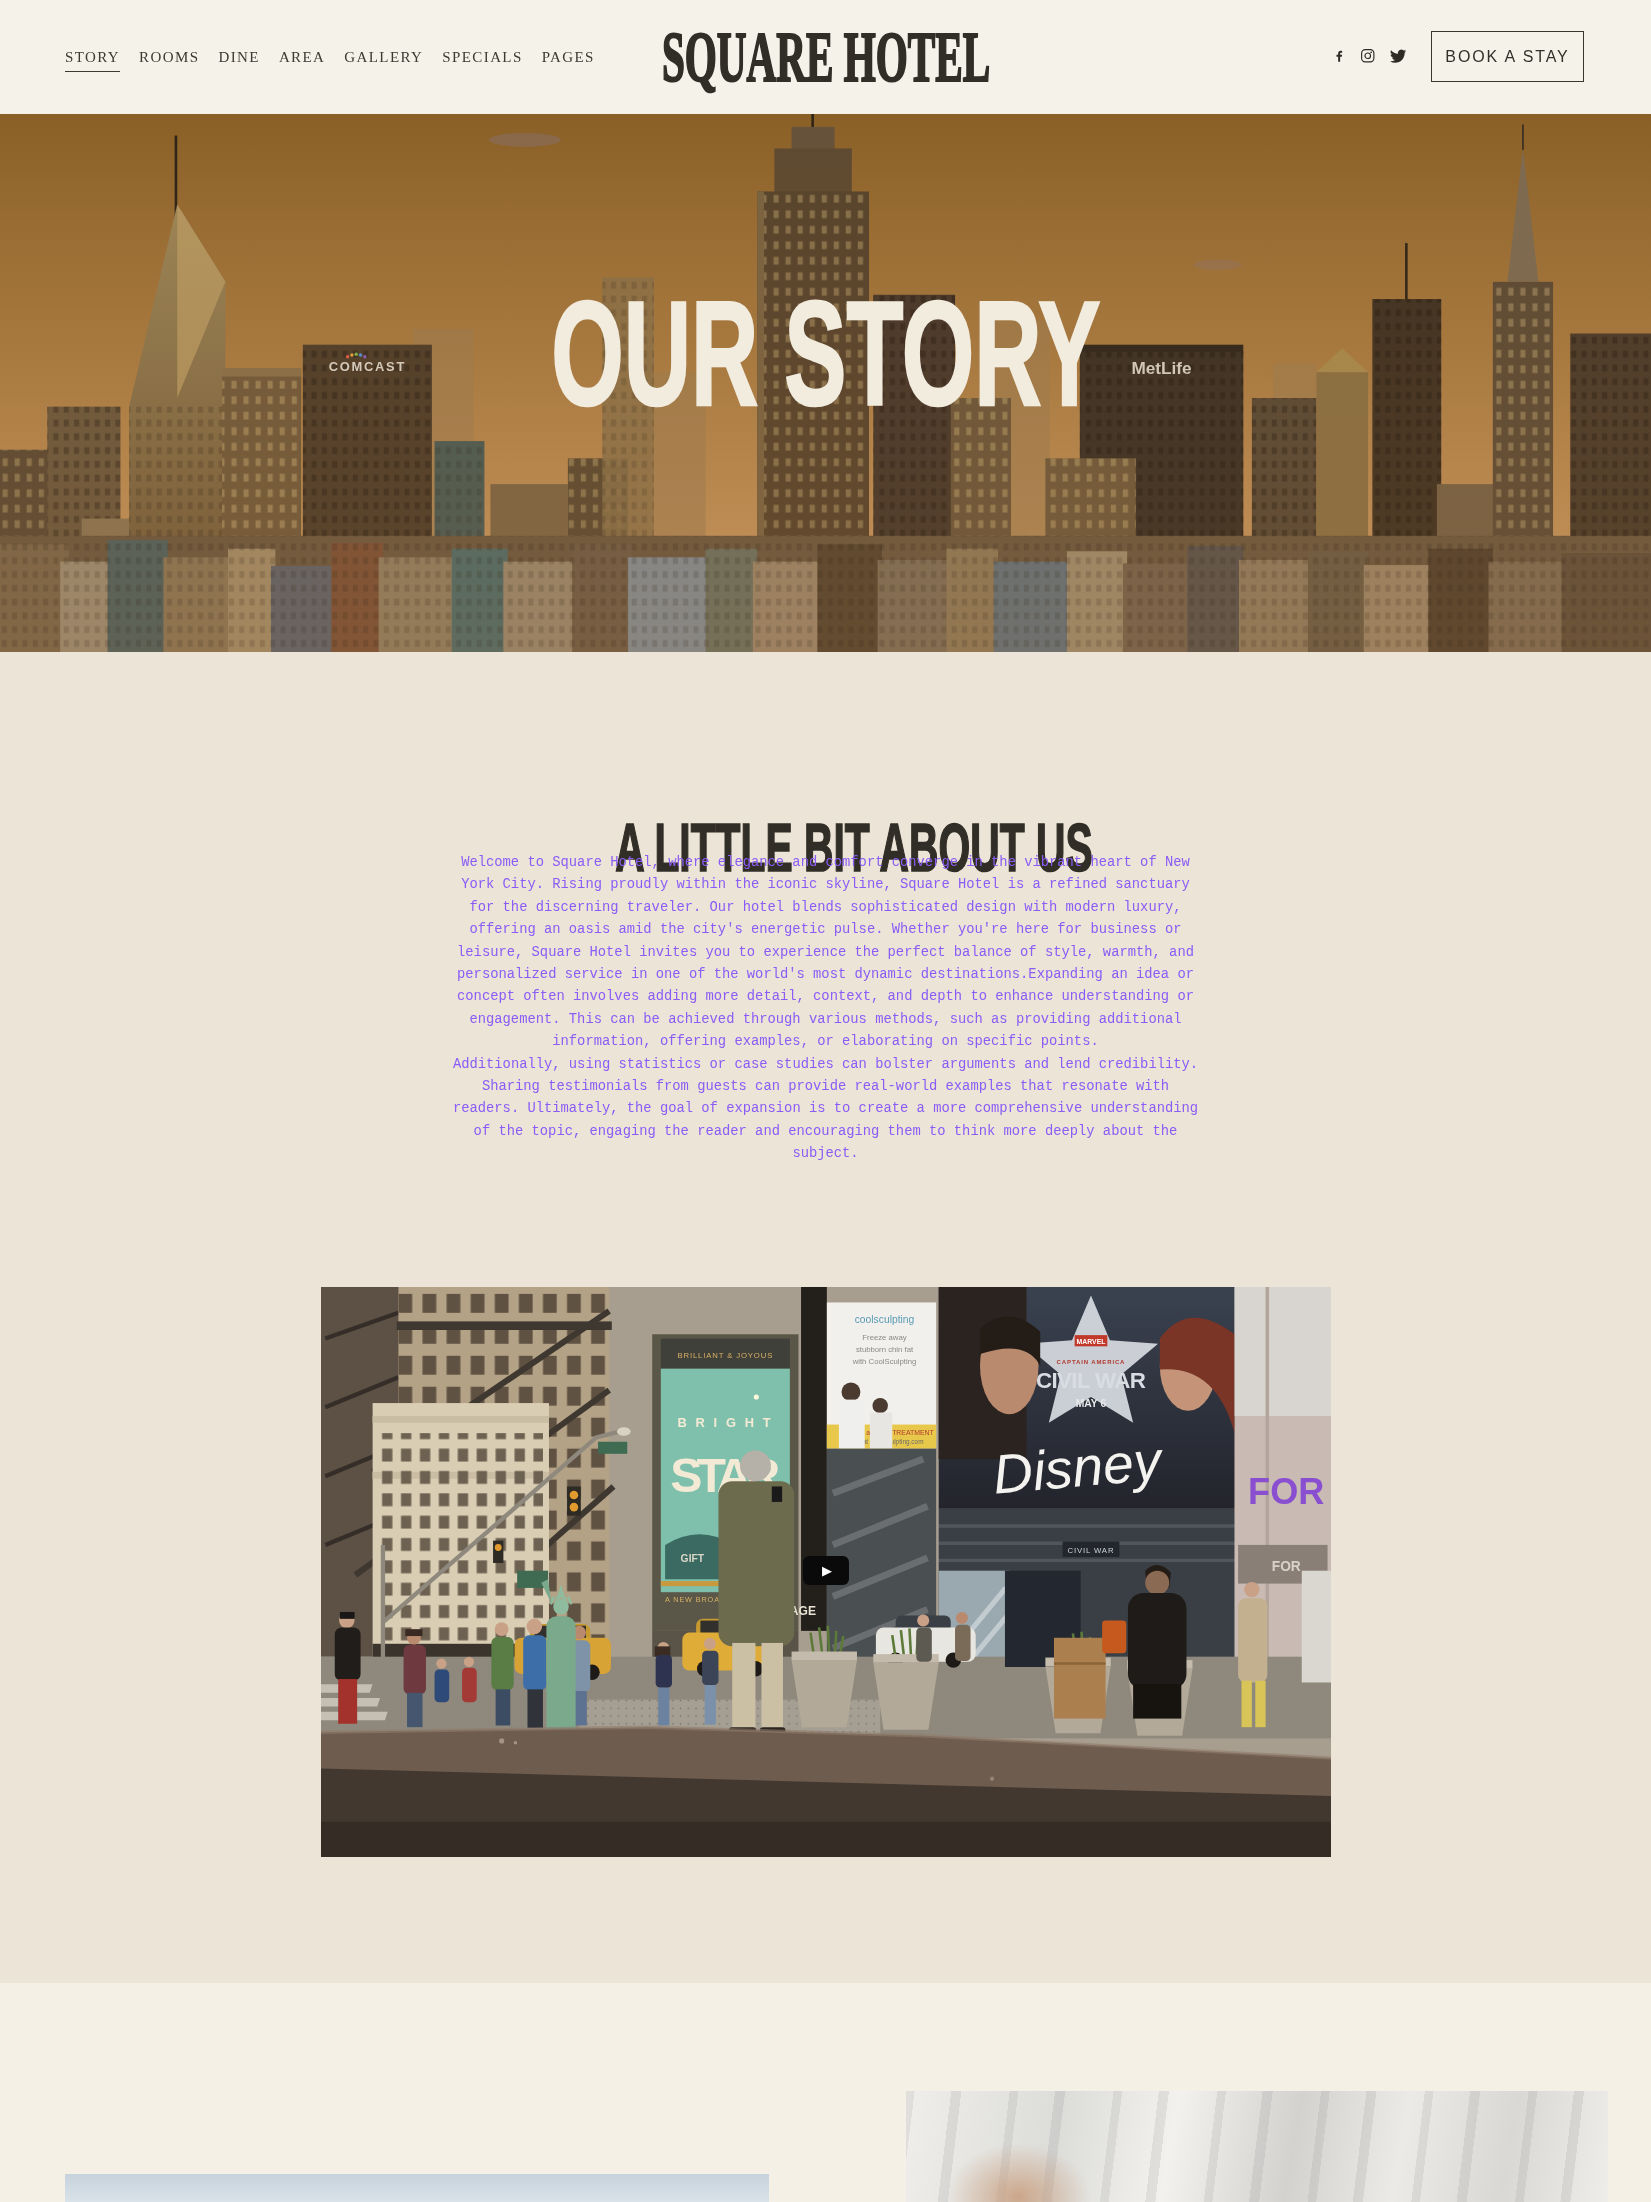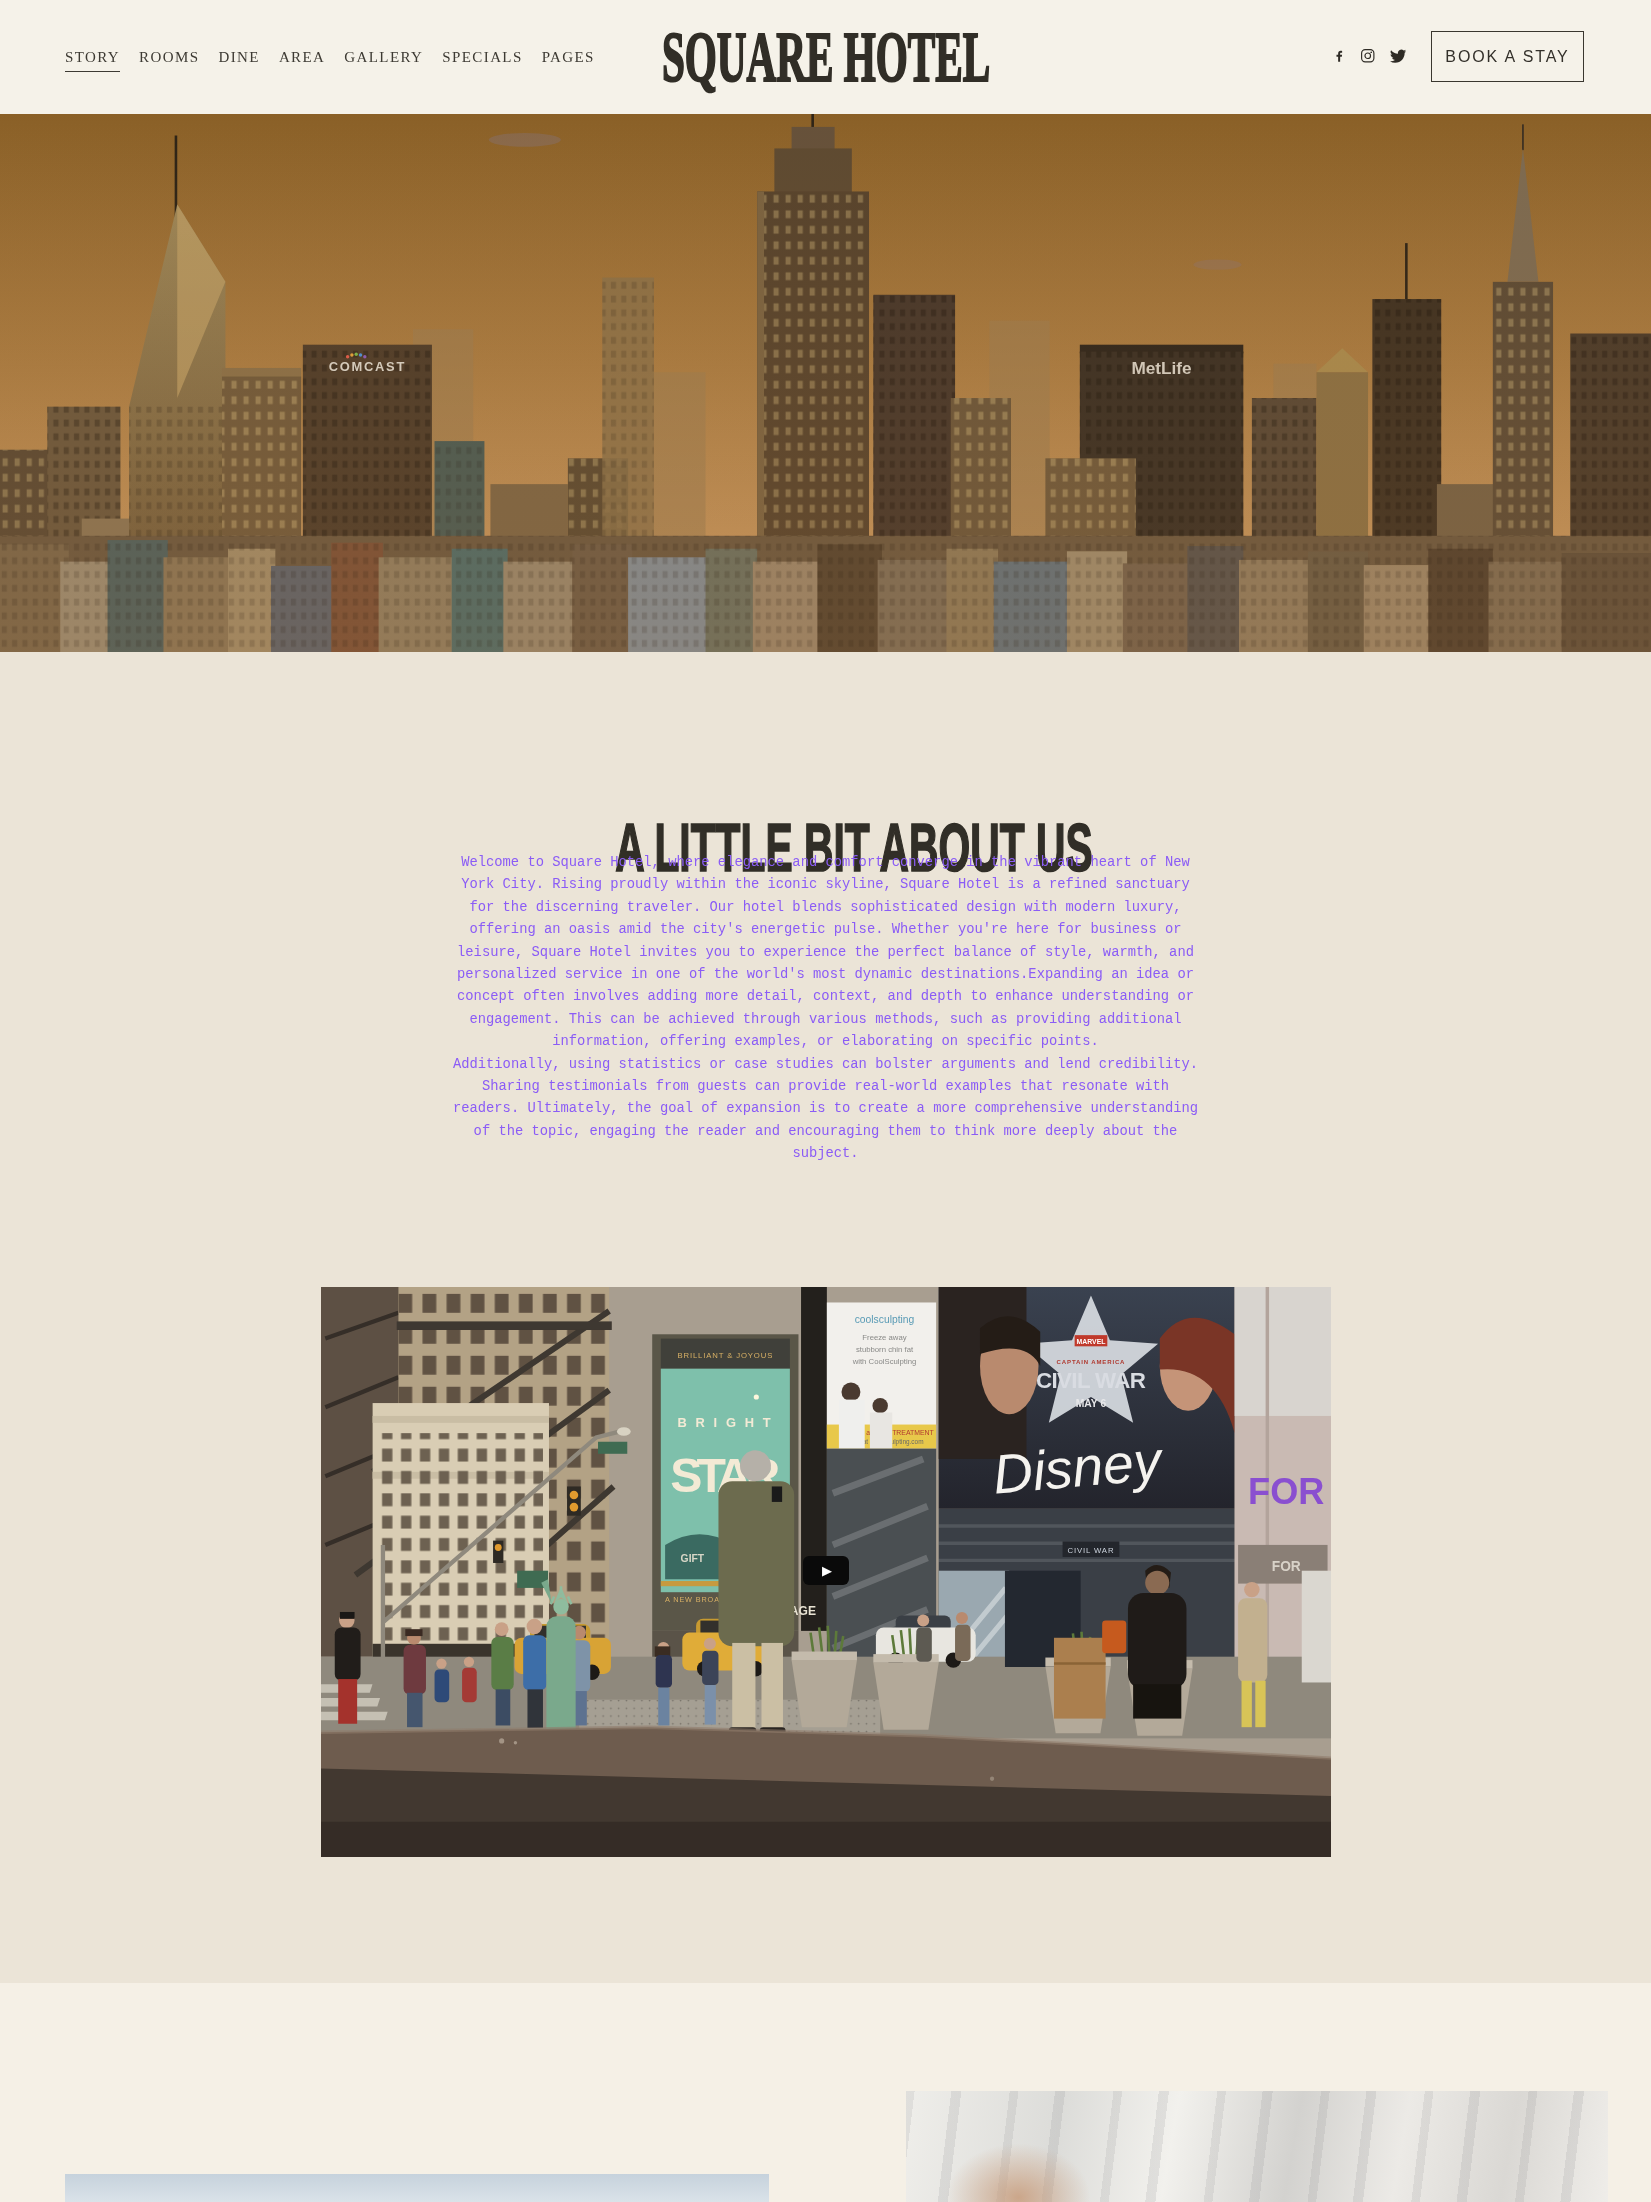--- a/index.html
+++ b/index.html
@@ -231,20 +231,23 @@
         <rect x="1520" y="508" width="70" height="117" fill="#6a5a42"></rect>
           <rect x="1585" y="524" width="80" height="101" fill="#9b8465"></rect>
         <rect x="1660" y="505" width="75" height="120" fill="#513f2c"></rect>
           <rect x="1730" y="520" width="90" height="105" fill="#7e6a50"></rect>
         <rect x="1815" y="510" width="105" height="115" fill="#5f4d38"></rect>
       </g>
       <rect x="0" y="490" width="1920" height="135" fill="url(#winDark)" opacity="0.55"></rect>
       <rect x="0" y="0" width="1920" height="625" fill="url(#haze)"></rect>
     </svg>
 
+    <div class="hero-title">
+      <span class="cond" style="transform:scaleX(0.63);">OUR STORY</span>
+    </div>
   </section>
 
   <div class="about-bg"></div>
 
   <h2 class="about-heading">
     <span class="cond" style="transform:scaleX(0.60);">A LITTLE BIT ABOUT US</span>
   </h2>
 
   <div class="about-copy">
     <p>Welcome to Square Hotel, where elegance and comfort converge in the vibrant heart of New York City. Rising proudly within the iconic skyline, Square Hotel is a refined sanctuary for the discerning traveler. Our hotel blends sophisticated design with modern luxury, offering an oasis amid the city's energetic pulse. Whether you're here for business or leisure, Square Hotel invites you to experience the perfect balance of style, warmth, and personalized service in one of the world's most dynamic destinations.Expanding an idea or concept often involves adding more detail, context, and depth to enhance understanding or engagement. This can be achieved through various methods, such as providing additional information, offering examples, or elaborating on specific points.</p>

